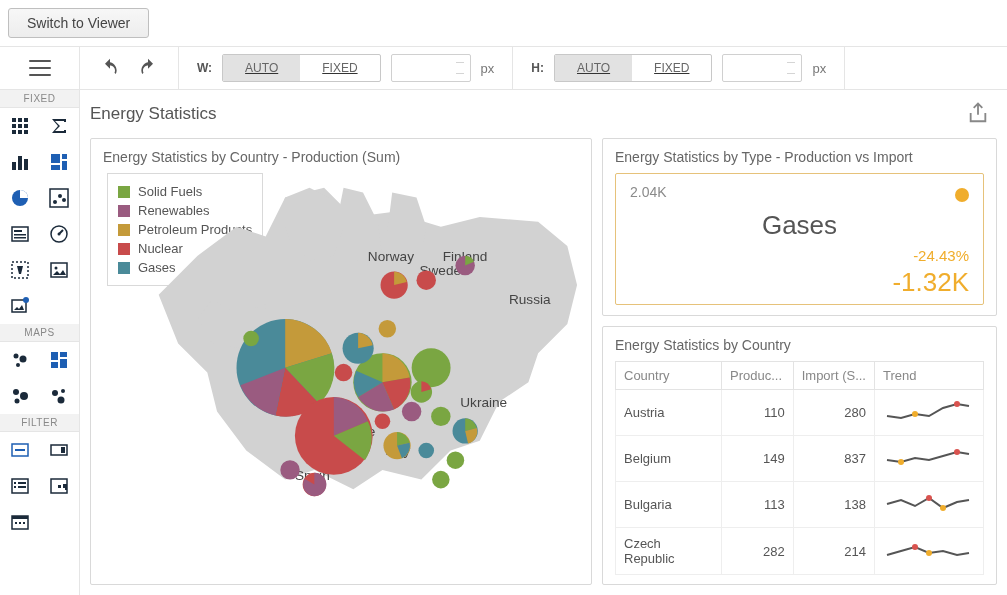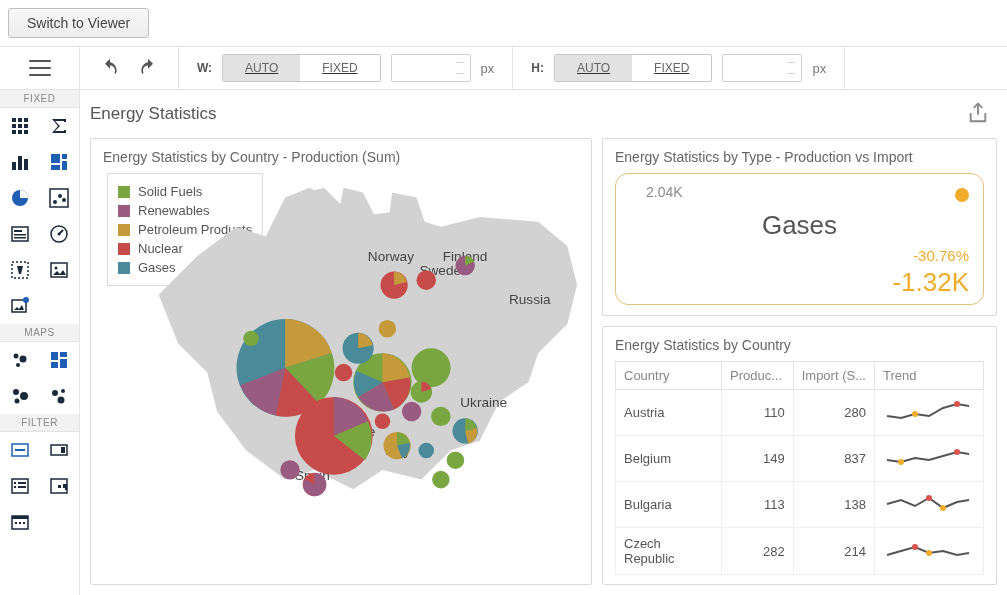--- a/index.html
+++ b/index.html
@@ -46,21 +46,21 @@
 
 .map-body { flex:1; position:relative; }
 .legend { position:absolute; left:4px; top:0; border:1px solid #d9d9d9; padding:8px 10px; background:#fff; }
 .legend-row { display:flex; align-items:center; gap:8px; font-size:13px; color:#555; padding:2px 0; }
 .legend-row .sw { width:12px; height:12px; }
 .map-svg { position:absolute; left:30px; top:5px; width:460px; height:360px; }
 .map-label { font-size:14px; fill:#444; }
 
 
 .kpi-card { height:178px; }
-.kpi-body { border:1px solid #e6c27a; border-radius:13px; flex:1; padding:10px 30px; position:relative; }
+.kpi-body { border:1px solid #e6c27a; border-radius:2px; flex:1; padding:10px 14px; position:relative; }
 .kpi-top { font-size:14px; color:#8a8a8a; }
 .kpi-dot { position:absolute; right:14px; top:14px; width:14px; height:14px; border-radius:50%; background:#f0ad2c; }
 .kpi-name { font-size:26px; color:#555; text-align:center; margin-top:10px; }
 .kpi-pct { position:absolute; right:14px; bottom:40px; color:#f0ad2c; font-size:15px; }
 .kpi-delta { position:absolute; right:14px; bottom:6px; color:#f0ad2c; font-size:26px; }
 
 
 .tbl-card { flex:1; min-height:0; }
 .tbl { width:100%; border-collapse:collapse; font-size:13px; }
 .tbl th { text-align:left; font-weight:400; color:#888; border:1px solid #e3e3e3; padding:6px 8px; background:#fff; white-space:nowrap; overflow:hidden; text-overflow:ellipsis; }
@@ -402,21 +402,21 @@
       </div>
 
       <div class="right-col">
 
         <div class="card kpi-card">
           <div class="card-title">Energy Statistics by Type - Production vs Import</div>
           <div class="kpi-body">
             <div class="kpi-top">2.04K</div>
             <div class="kpi-dot"></div>
             <div class="kpi-name">Gases</div>
-            <div class="kpi-pct">-30.76%</div>
+            <div class="kpi-pct">-24.43%</div>
             <div class="kpi-delta">-1.32K</div>
           </div>
         </div>
 
         <div class="card tbl-card">
           <div class="card-title">Energy Statistics by Country</div>
           <table class="tbl">
             <thead>
                 <tr>
               <th style="width:110px">Country</th>

